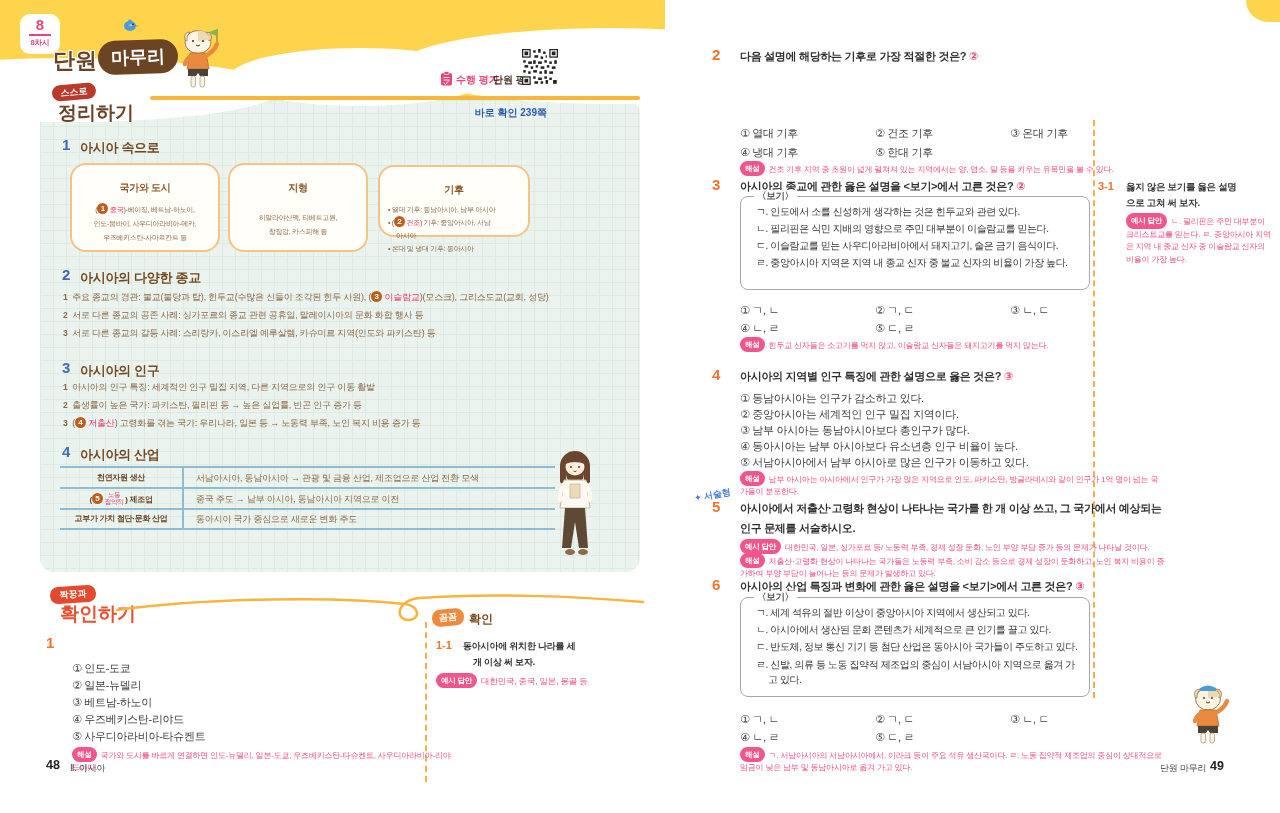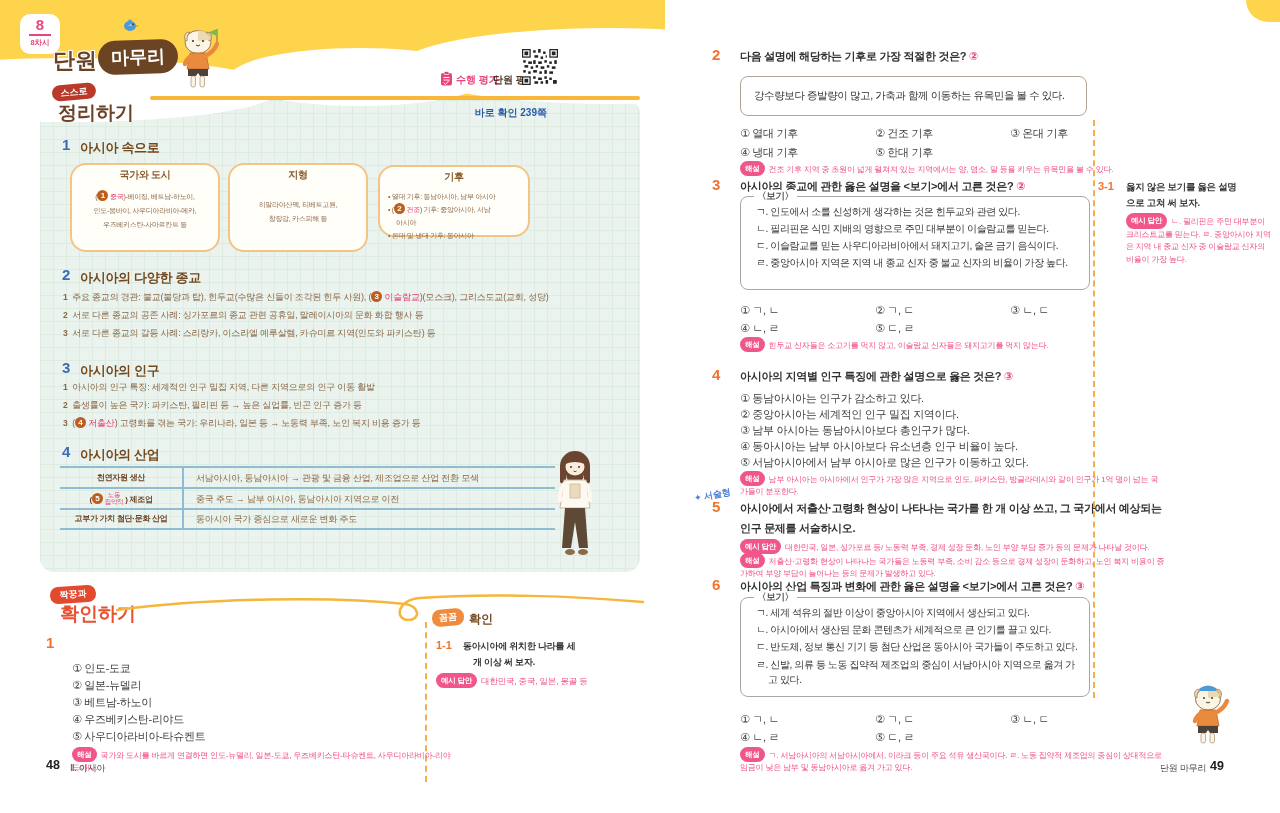--- a/index.html
+++ b/index.html
@@ -24,21 +24,21 @@
   .self-title{position:absolute;left:58px;top:100px;font-size:19px;font-weight:bold;color:#6B4226}
   .assess{position:absolute;top:73px;font-size:10px;font-weight:bold;white-space:nowrap}
   
   .panel{position:absolute;left:40px;top:100px;width:600px;height:472px;border-radius:14px;background:#EAF3ED;
     background-image:linear-gradient(#DDEBE0 1px,transparent 1px),linear-gradient(90deg,#DDEBE0 1px,transparent 1px);
     background-size:13px 13px}
   .checkref{position:absolute;left:400px;top:106px;width:147px;text-align:right;font-size:10px;font-weight:bold;color:#2A5CAA}
   .sec-num{font-size:15px;font-weight:bold;color:#3F6BB6}
   .sec-title{font-size:13px;font-weight:bold;color:#74491D;letter-spacing:-0.3px}
   .card{position:absolute;background:#FFFEF9;border:2px solid #F2C488;border-radius:16px}
-  .card-title{font-size:10px;font-weight:bold;color:#8A5A2B;text-align:center;margin-top:3px;letter-spacing:-0.3px}
+  .card-title{font-size:10px;font-weight:bold;color:#8A5A2B;text-align:center;margin-top:16px;letter-spacing:-0.3px}
   .card-body{font-size:7px;color:#8A6748;text-align:center;line-height:14px;letter-spacing:-0.3px;margin-top:8px}
   .card-body3{font-size:7px;color:#8A6748;text-align:left;line-height:13px;letter-spacing:-0.3px;margin:6px 0 0 8px}
   .hand{font-size:9px;color:#8A6748;letter-spacing:-0.2px;white-space:nowrap}
   .li-num{font-weight:bold;color:#8A6748;font-size:8.5px}
   .ans{color:#E8336E;font-weight:normal}
   .ncircle{display:inline-block;width:11px;height:11px;border-radius:50%;background:#BE5E1E;color:#fff;font-size:8px;
     line-height:11px;text-align:center;font-weight:bold;vertical-align:1px}
   .tline{position:absolute;left:60px;width:495px;height:1.5px;background:#8FBCD3}
   .tvline{position:absolute;left:182px;top:466px;width:1.5px;height:62px;background:#8FBCD3}
   .tlabel{position:absolute;left:60px;width:122px;text-align:center;font-size:8px;font-weight:bold;color:#6B4226;letter-spacing:-0.3px}
@@ -313,23 +313,20 @@
   <span class="abs footer-num" style="left:46px;top:758px">48</span>
   <span class="abs footer-sm" style="left:70px;top:762px">Ⅱ. 아시아</span>
 
   <div class="dashv" style="left:1093px;top:120px;height:578px"></div>
 
   <span class="abs qnum" style="left:712px;top:46px">2</span>
   <div class="abs qtext" style="left:740px;top:49px" able="false">
     <span>다음 설명에 해당하는 기후로 가장 적절한 것은?</span>
     <span class="ansmark">②</span>
   </div>
-  <div class="qbox" style="left:740px;top:76px;width:347px;height:40px">
-    <div class="bitem" style="margin:12px 0 0 13px;font-size:10.5px">강수량보다 증발량이 많고, 가축과 함께 이동하는 유목민을 볼 수 있다.</div>
-  </div>
   <div class="abs opt" style="left:740px;top:126px">① 열대 기후</div>
   <div class="abs opt" style="left:875px;top:126px">② 건조 기후</div>
   <div class="abs opt" style="left:1010px;top:126px">③ 온대 기후</div>
   <div class="abs opt" style="left:740px;top:145px">④ 냉대 기후</div>
   <div class="abs opt" style="left:875px;top:145px">⑤ 한대 기후</div>
   <div class="abs expl" style="left:740px;top:161px;width:430px;white-space:nowrap">
     <span class="pill">해설</span><span>건조 기후 지역 중 초원이 넓게 펼쳐져 있는 지역에서는 양, 염소, 말 등을 키우는 유목민을 볼 수 있다.</span>
   </div>
 
   <span class="abs qnum" style="left:712px;top:176px">3</span>

